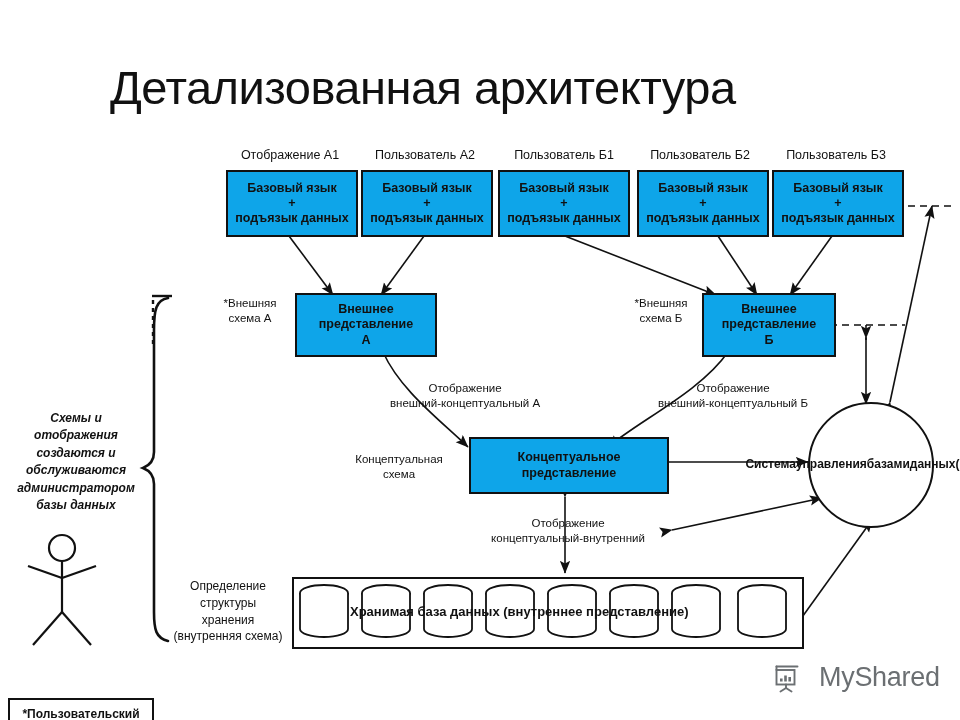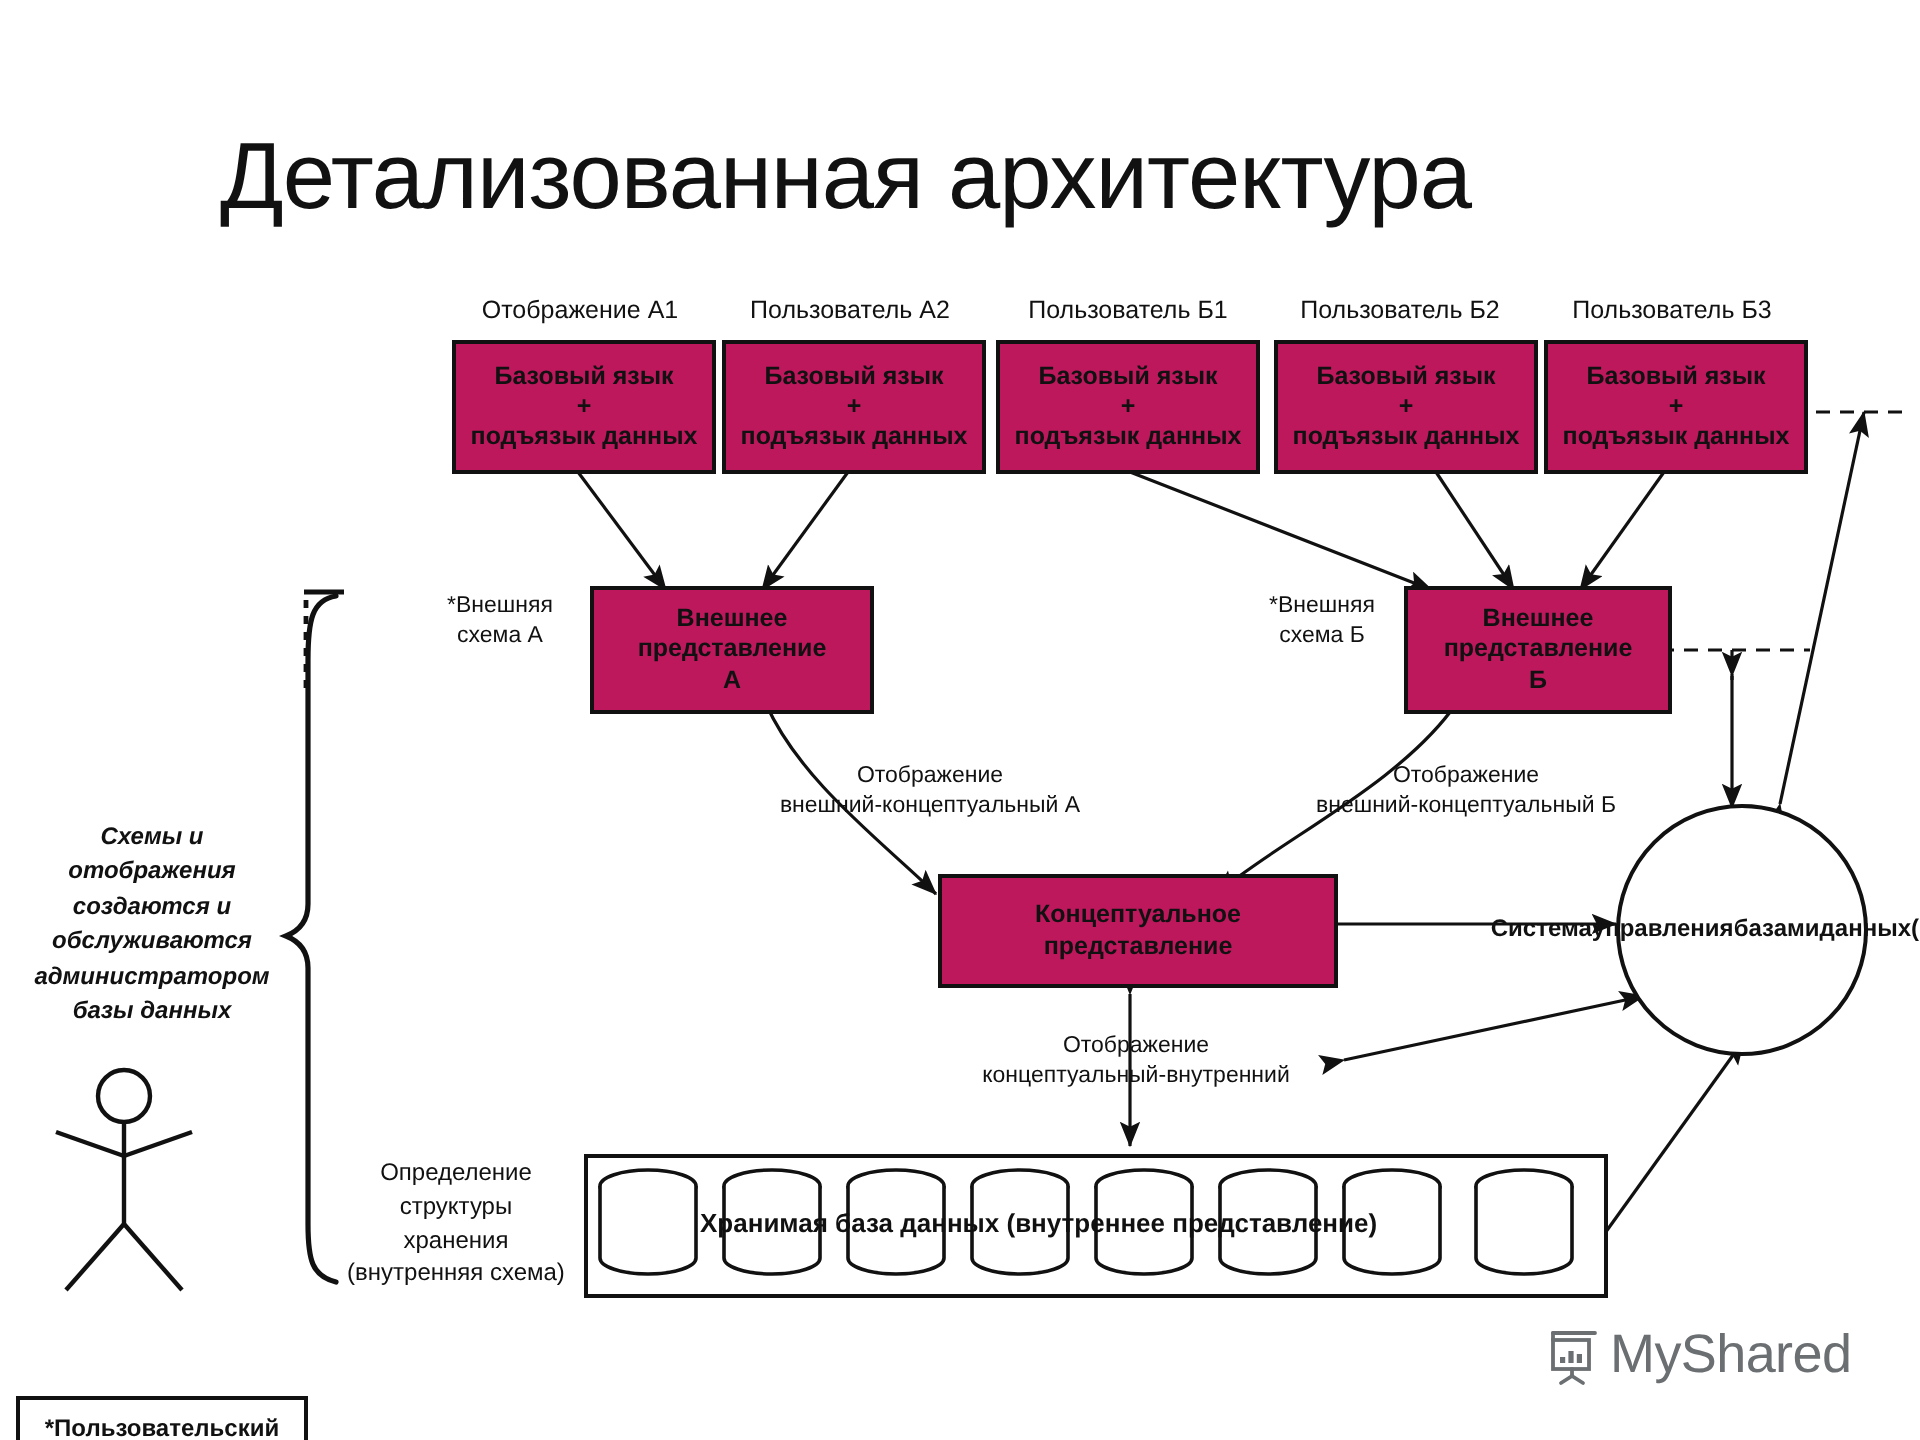--- a/index.html
+++ b/index.html
@@ -17,21 +17,21 @@
     font-family:"Liberation Sans","DejaVu Sans",sans-serif;
     color:#111;line-height:60px;white-space:nowrap;
   }
 
   .cap{
     position:absolute;font-size:12.5px;text-align:center;white-space:nowrap;
     color:#111;
   }
 
   .box{
-    position:absolute;border:2px solid #111;background:#be185d;
+    position:absolute;border:2px solid #111;background:#0ea5e9;
     display:flex;flex-direction:column;align-items:center;justify-content:center;
     font-size:12.5px;font-weight:bold;line-height:1.22;text-align:center;color:#111;
   }
   .box .ln{display:block;}
 
   .lbl{
     position:absolute;font-size:11.5px;text-align:center;line-height:1.3;
     color:#111;
   }
 
@@ -49,21 +49,21 @@
     z-index:5;
   }
 
   .legend{
     position:absolute;border:2px solid #111;background:#fff;
     display:flex;flex-direction:column;align-items:center;justify-content:center;
     font-size:12px;font-weight:bold;line-height:1.25;text-align:center;color:#111;
   }
 
   .wm{
-    position:absolute;display:flex;align-items:center;gap:3px;color:#6b6f72;
+    position:absolute;display:flex;align-items:center;gap:17px;color:#6b6f72;
     font-size:27px;font-family:"Liberation Sans","DejaVu Sans",sans-serif;
   }
   .wm .txt{letter-spacing:-.3px;}
 
   .sidetext{
     position:absolute;font-size:12px;font-weight:bold;text-align:center;
     line-height:1.45;color:#111;font-style:italic;
   }
   .sidetext2{
     position:absolute;font-size:12px;text-align:center;line-height:1.4;color:#111;
@@ -198,20 +198,24 @@
 
   <div class="lbl" style="left:355px;top:381px;width:220px;">
     <div>Отображение</div>
     <div>внешний-концептуальный А</div>
   </div>
   <div class="lbl" style="left:622px;top:381px;width:222px;">
     <div>Отображение</div>
     <div>внешний-концептуальный Б</div>
   </div>
 
+  <div class="lbl" style="left:335px;top:452px;width:128px;">
+    <div>Концептуальная</div>
+    <div>схема</div>
+  </div>
   <div class="box" style="left:469px;top:437px;width:196px;height:53px;">
     <span class="ln">Концептуальное</span>
     <span class="ln">представление</span>
   </div>
 
   <div class="lbl" style="left:452px;top:516px;width:232px;">
     <div>Отображение</div>
     <div>концептуальный-внутренний</div>
   </div>
 

